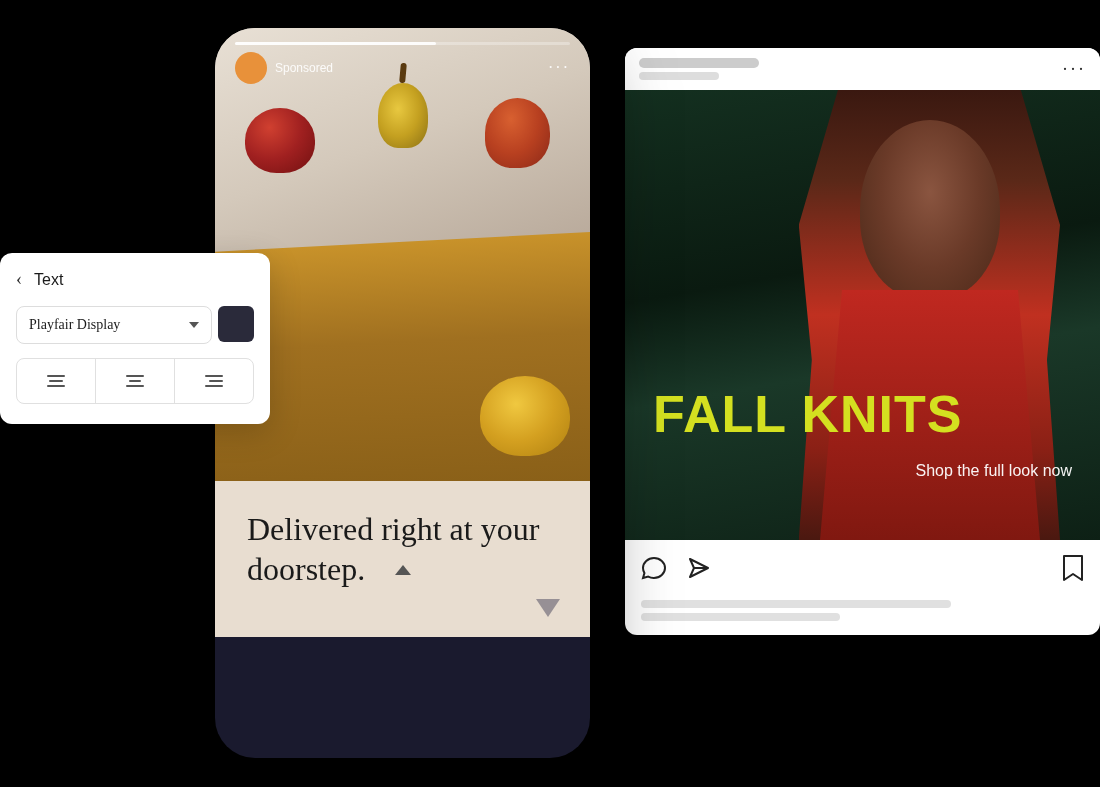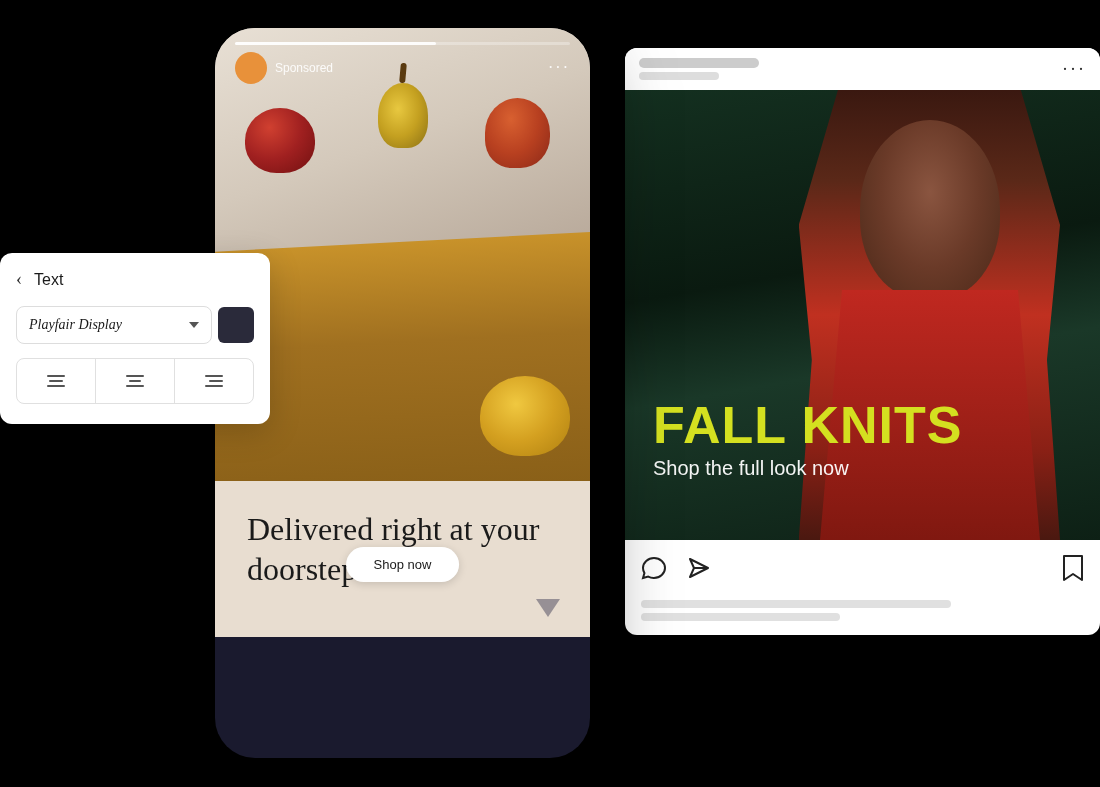--- a/index.html
+++ b/index.html
@@ -277,24 +277,23 @@
     }
     .panel-title {
       font-family: -apple-system, sans-serif;
       font-size: 16px;
       font-weight: 500;
       color: #1a1a1a;
     }
 
     .panel-font-row {
       display: flex;
-      align-items: center;
+      align-items: flex-start;
       gap: 6px;
       margin-bottom: 14px;
-      font-style: italic;
     }
 
     .font-select {
       flex: 1;
       border: 1px solid #ddd;
       border-radius: 8px;
       padding: 10px 12px;
       font-family: 'Palatino Linotype', Georgia, serif;
       font-size: 14px;
       color: #1a1a1a;
@@ -475,23 +474,24 @@
       font-size: 52px;
       color: #d4e020;
       line-height: 1;
       letter-spacing: 1px;
       text-transform: uppercase;
     }
 
     .ig-subtitle {
       color: rgba(255,255,255,0.95);
       font-family: -apple-system, 'Helvetica Neue', sans-serif;
-      font-size: 20px;
+      font-size: 16px;
       font-weight: 400;
-      margin-top: 6px;
+      margin-top: 22px;
+      text-align: right;
     }
 
     
     .ig-bottombar {
       padding: 14px 16px;
       display: flex;
       align-items: center;
       justify-content: space-between;
       background: #fff;
     }
@@ -549,21 +549,20 @@
 
         <div class="fruit-mid"></div>
 
         <div class="apple-yellow"></div>
       </div>
     </div>
 
     <div class="phone-text-area">
       <div class="phone-headline">Delivered right at your doorstep.</div>
       <div class="phone-chevron-up"></div>
-      <div class="phone-cta">Shop now</div>
       <div class="phone-triangle"></div>
     </div>
   </div>
 
   <div class="text-panel">
     <div class="panel-header">
       <span class="panel-back">‹</span>
       <span class="panel-title">Text</span>
     </div>
 

